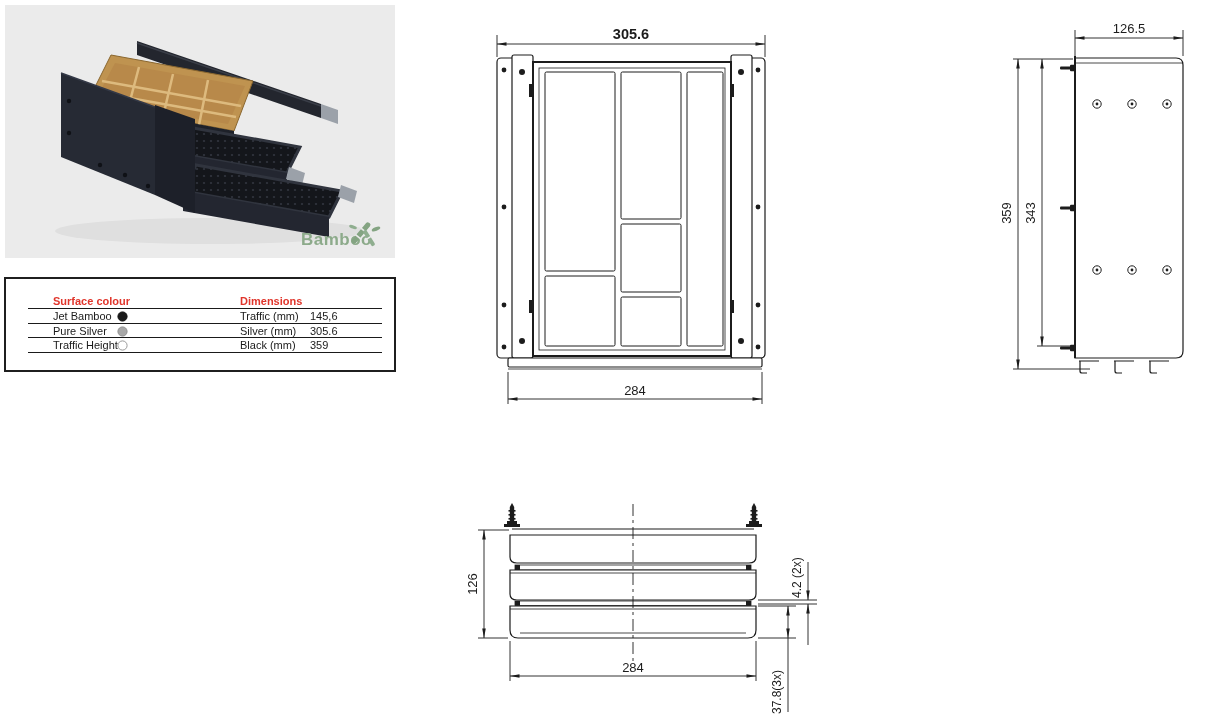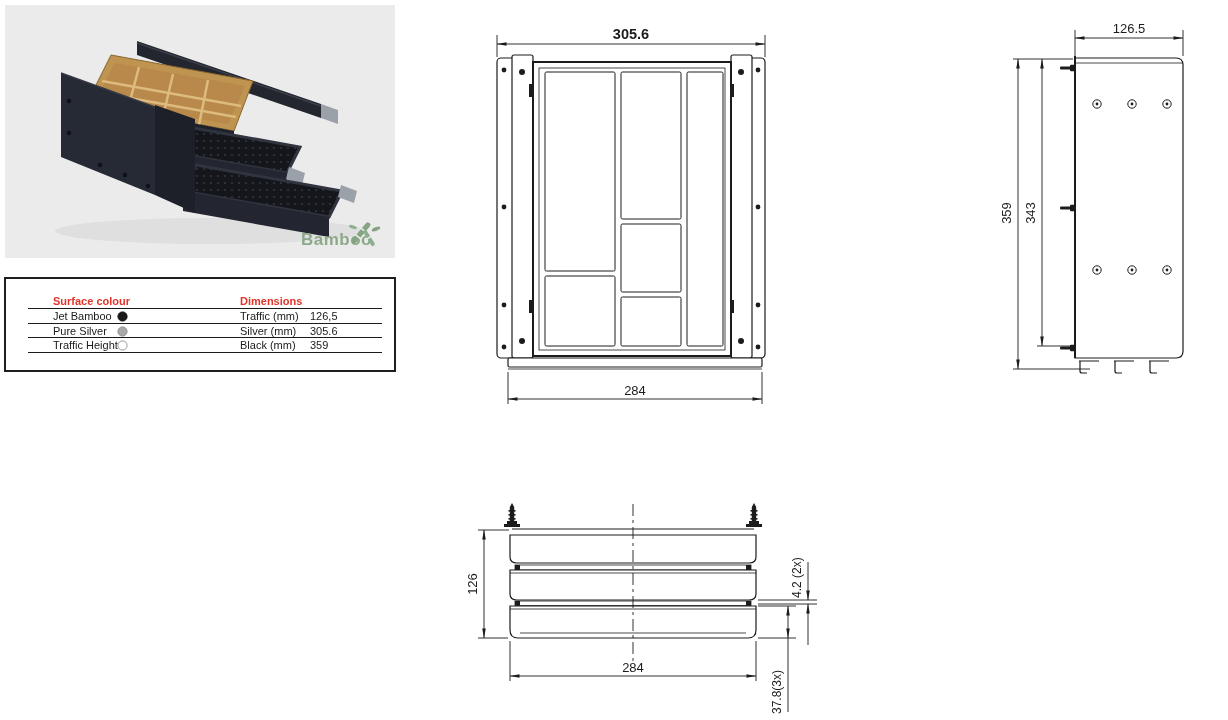--- a/index.html
+++ b/index.html
@@ -121,21 +121,21 @@
         <span class="c-dlabel redhdr">Dimensions</span>
       </div>
       <div class="srow">
         <span class="c-name">Jet Bamboo</span>
         <span class="c-dot">
           <svg width="13" height="13" viewBox="0 0 13 13">
               <circle cx="6.5" cy="6.5" r="4.6" stroke="#111111" stroke-width="1" fill="#1a1a1a"></circle>
             </svg>
         </span>
         <span class="c-dlabel">Traffic (mm)</span>
-        <span class="c-dvalue">126,5</span>
+        <span class="c-dvalue">145,6</span>
       </div>
       <div class="srow">
         <span class="c-name">Pure Silver</span>
         <span class="c-dot">
           <svg width="13" height="13" viewBox="0 0 13 13">
               <circle cx="6.5" cy="6.5" r="4.6" stroke="#8f8f8f" stroke-width="1" fill="#a8a8a8"></circle>
             </svg>
         </span>
         <span class="c-dlabel">Silver (mm)</span>
         <span class="c-dvalue">305.6</span>

